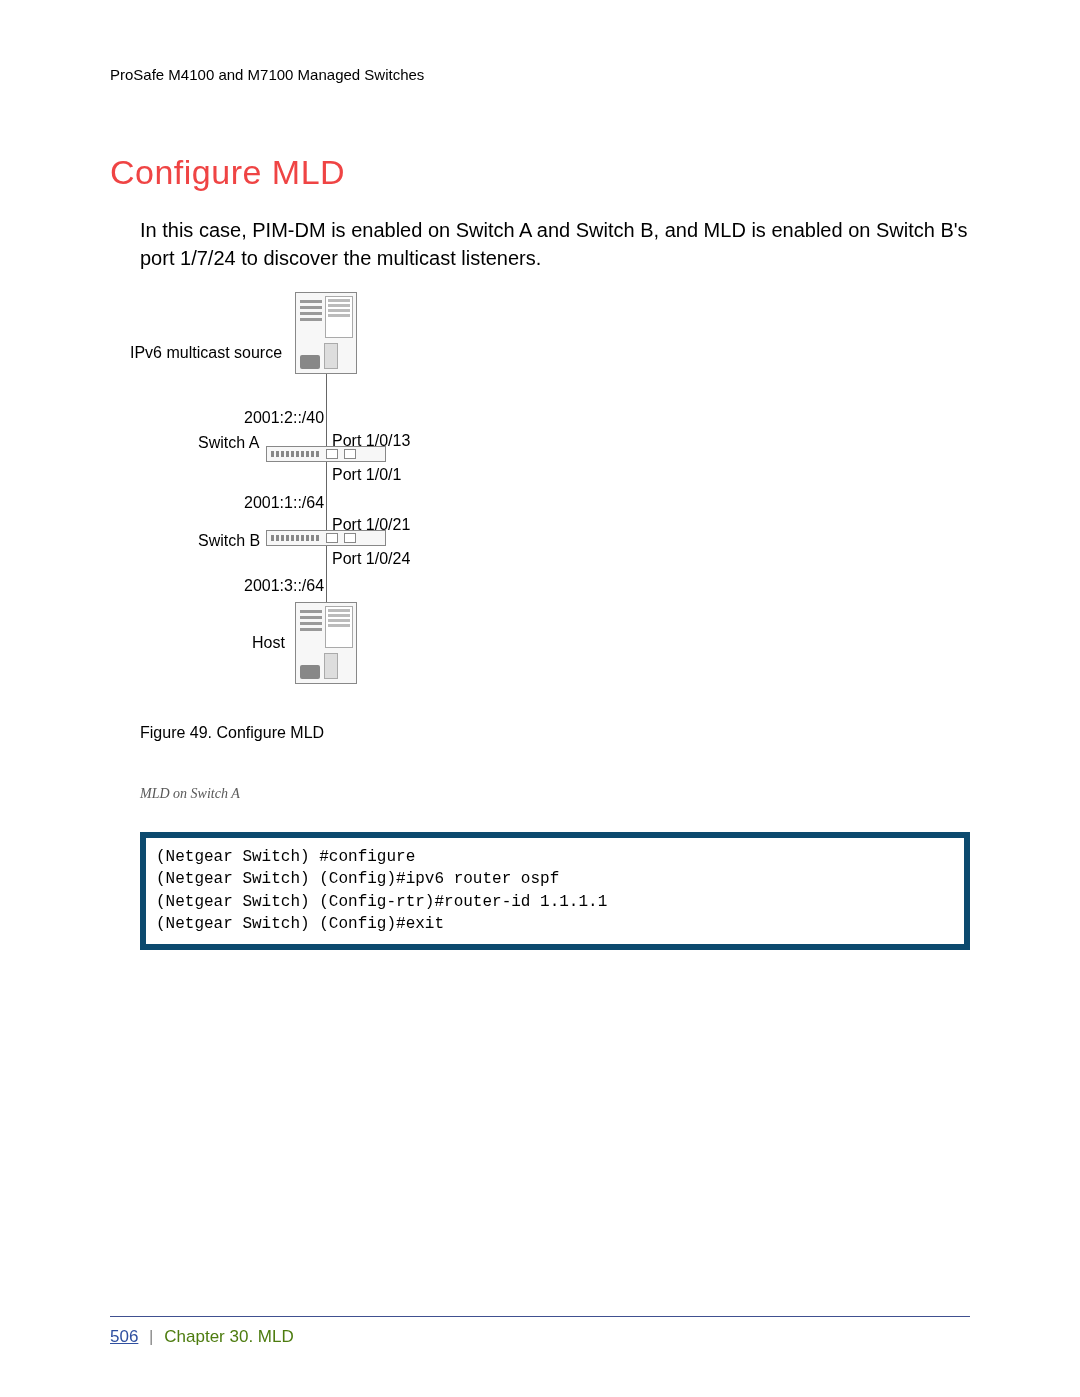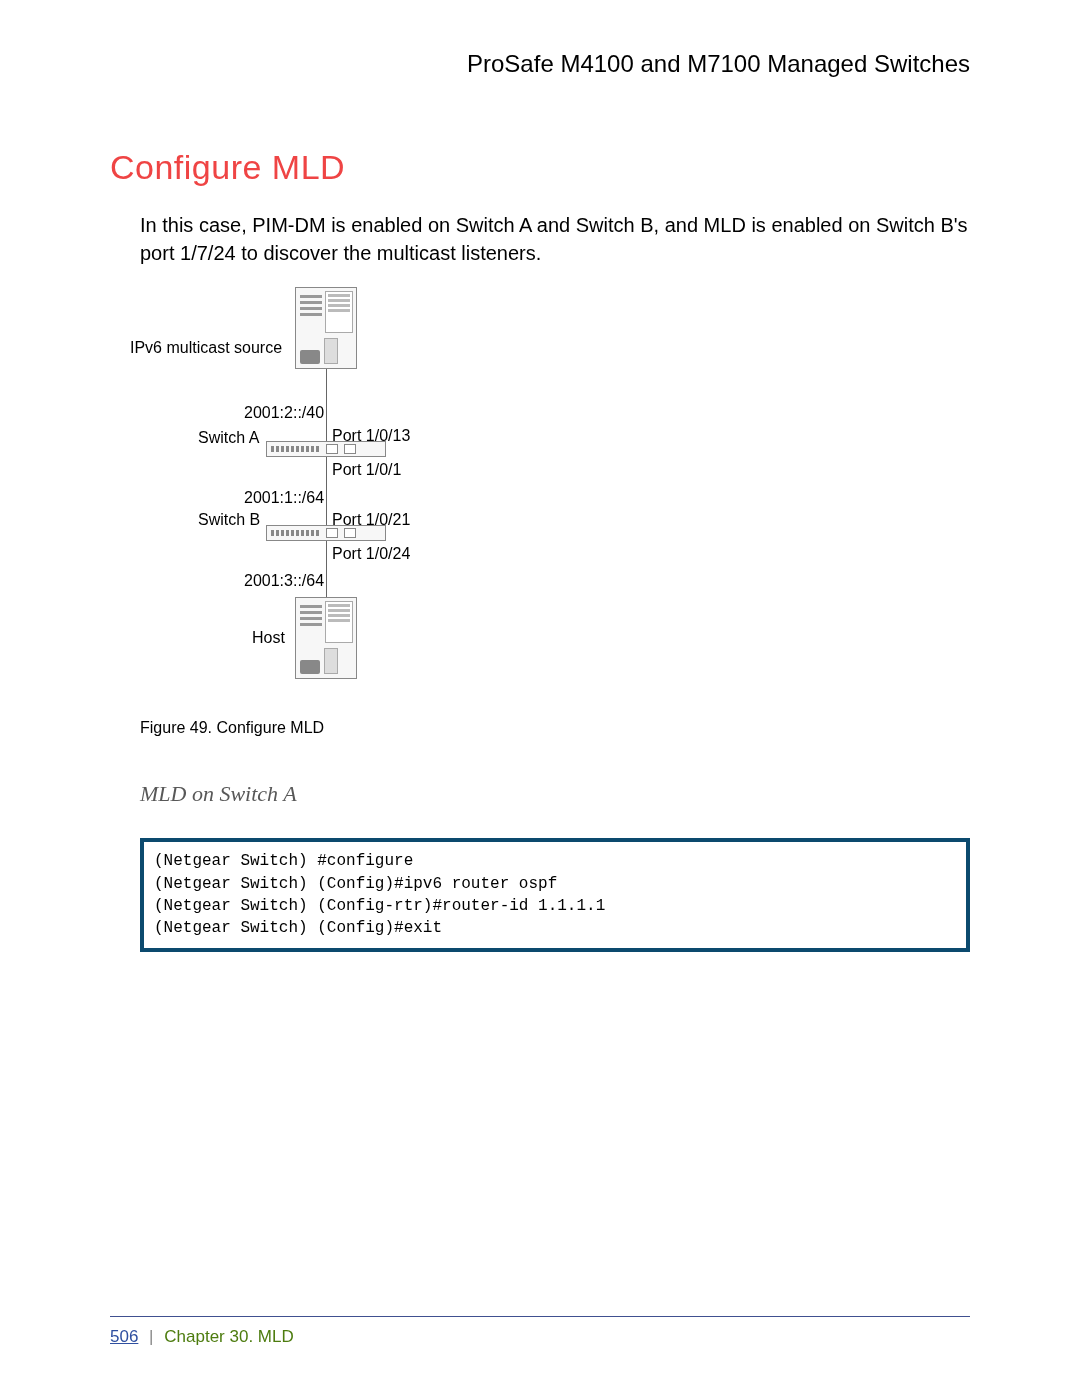--- a/index.html
+++ b/index.html
@@ -11,40 +11,40 @@
     width: 1080px;
   }
   .page {
     position: relative;
     width: 1080px;
     height: 1397px;
     box-sizing: border-box;
     padding: 50px 110px 0 110px;
   }
   .header-right {
-    text-align: right;
-    font-size: 24px;
-    margin-top: 0;
+    text-align: left;
+    font-size: 15px;
+    margin-top: 16px;
     margin-bottom: 70px;
   }
   .h1 {
     font-size: 34px;
     font-weight: 400;
     color: #ef4444;
     margin: 0 0 24px 0;
     letter-spacing: 0.5px;
   }
   .h2 {
     font-size: 26px;
     font-weight: 400;
     color: #202020;
     margin: 0 0 18px 0;
   }
   .h3 {
-    font-size: 22px;
+    font-size: 14px;
     font-style: italic;
     color: #585858;
     margin: 0 0 28px 0;
     font-family: Georgia, "Times New Roman", serif;
     font-weight: 400;
   }
   .content {
     padding-left: 30px;
     font-size: 20px;
     line-height: 1.4;
@@ -136,21 +136,21 @@
   .vline {
     position: absolute;
     width: 0;
     border-left: 1px solid #666;
   }
   .fig-caption {
     font-size: 16px;
     margin-top: 6px;
   }
   .code-box {
-    border: 4px solid #0c4a6e;
+    border: 6px solid #0c4a6e;
     padding: 8px 10px;
     font-family: "Courier New", Courier, monospace;
     font-size: 16px;
     line-height: 1.4;
     white-space: pre;
     margin-bottom: 40px;
   }
   .footer {
     position: absolute;
     left: 110px;
@@ -222,21 +222,21 @@
         <div class="port-dot"></div>
           <div class="port-dot"></div>
         <div class="port-big"></div>
           <div class="port-big"></div>
       </div>
       <span class="figure-label" style="left:192px; top:172px;">Port 1/0/1</span>
 
       <span class="figure-label" style="left:104px; top:200px;">2001:1::/64</span>
       <span class="figure-label" style="left:192px; top:222px;">Port 1/0/21</span>
 
-      <span class="figure-label" style="left:58px; top:222px;">Switch B</span>
+      <span class="figure-label" style="left:58px; top:238px;">Switch B</span>
       <div class="switch-box" style="left:126px; top:238px;">
         <div class="port-dot"></div>
           <div class="port-dot"></div>
           <div class="port-dot"></div>
           <div class="port-dot"></div>
         <div class="port-dot"></div>
           <div class="port-dot"></div>
           <div class="port-dot"></div>
           <div class="port-dot"></div>
         <div class="port-dot"></div>

